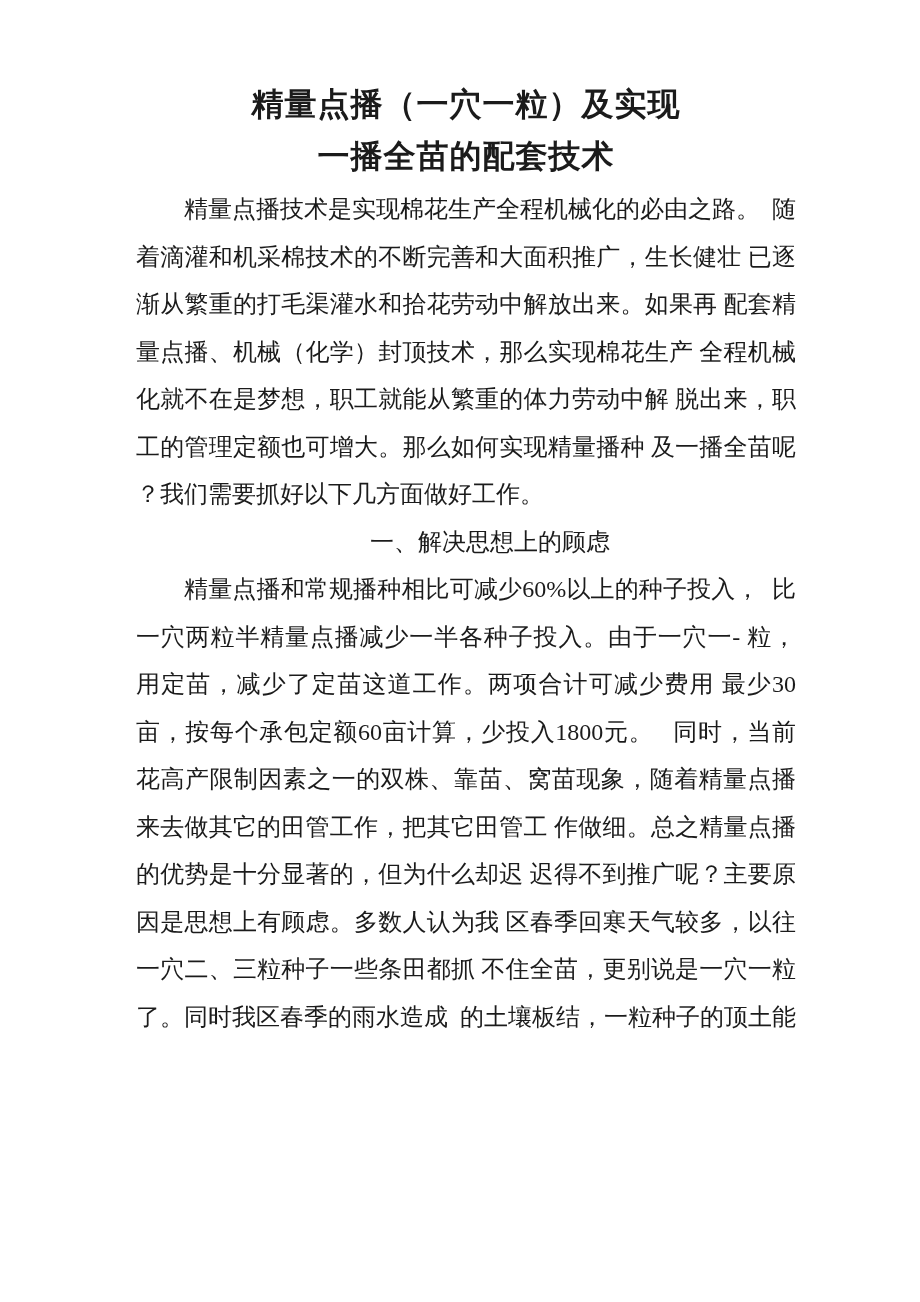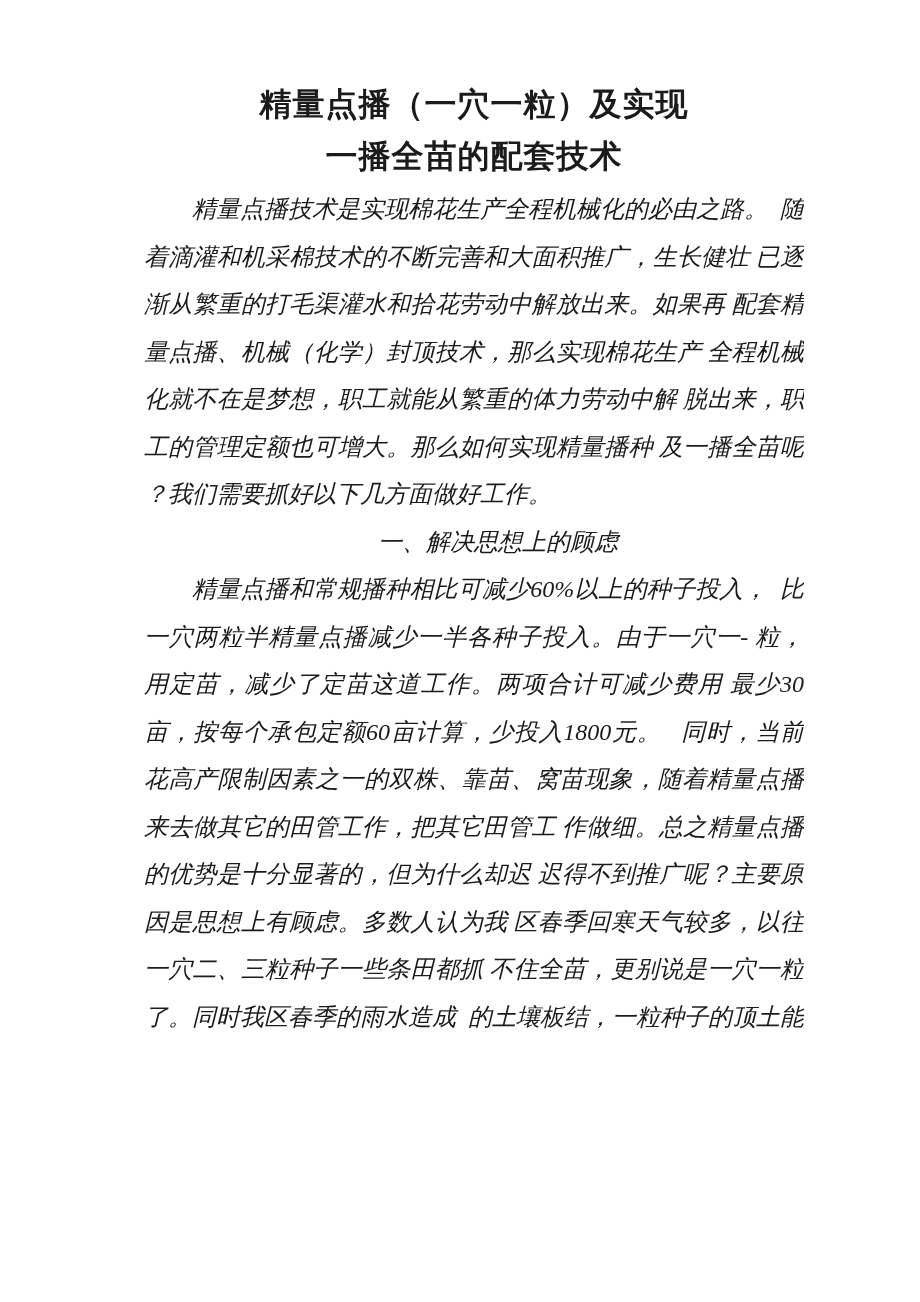--- a/index.html
+++ b/index.html
@@ -11,37 +11,36 @@
     position: relative;
     width: 920px;
     height: 1302px;
     background: #ffffff;
     color: #1b1b1b;
     font-family: "Liberation Serif", "DejaVu Serif", serif;
     overflow: hidden;
   }
   .content {
     position: absolute;
-    left: 144px;
+    left: 136px;
     top: 78px;
     width: 660px;
   }
   .title-block {
     text-align: center;
   }
   .t-line {
     font-size: 32px;
     font-weight: bold;
     line-height: 52px;
     letter-spacing: 1px;
     white-space: pre;
   }
   .body-block {
     margin-top: 4px;
-    font-style: italic;
   }
   .b-line {
     font-size: 24px;
     line-height: 47.5px;
     text-align: justify;
     text-align-last: justify;
     white-space: pre-wrap;
     overflow: hidden;
     height: 47.5px;
   }

